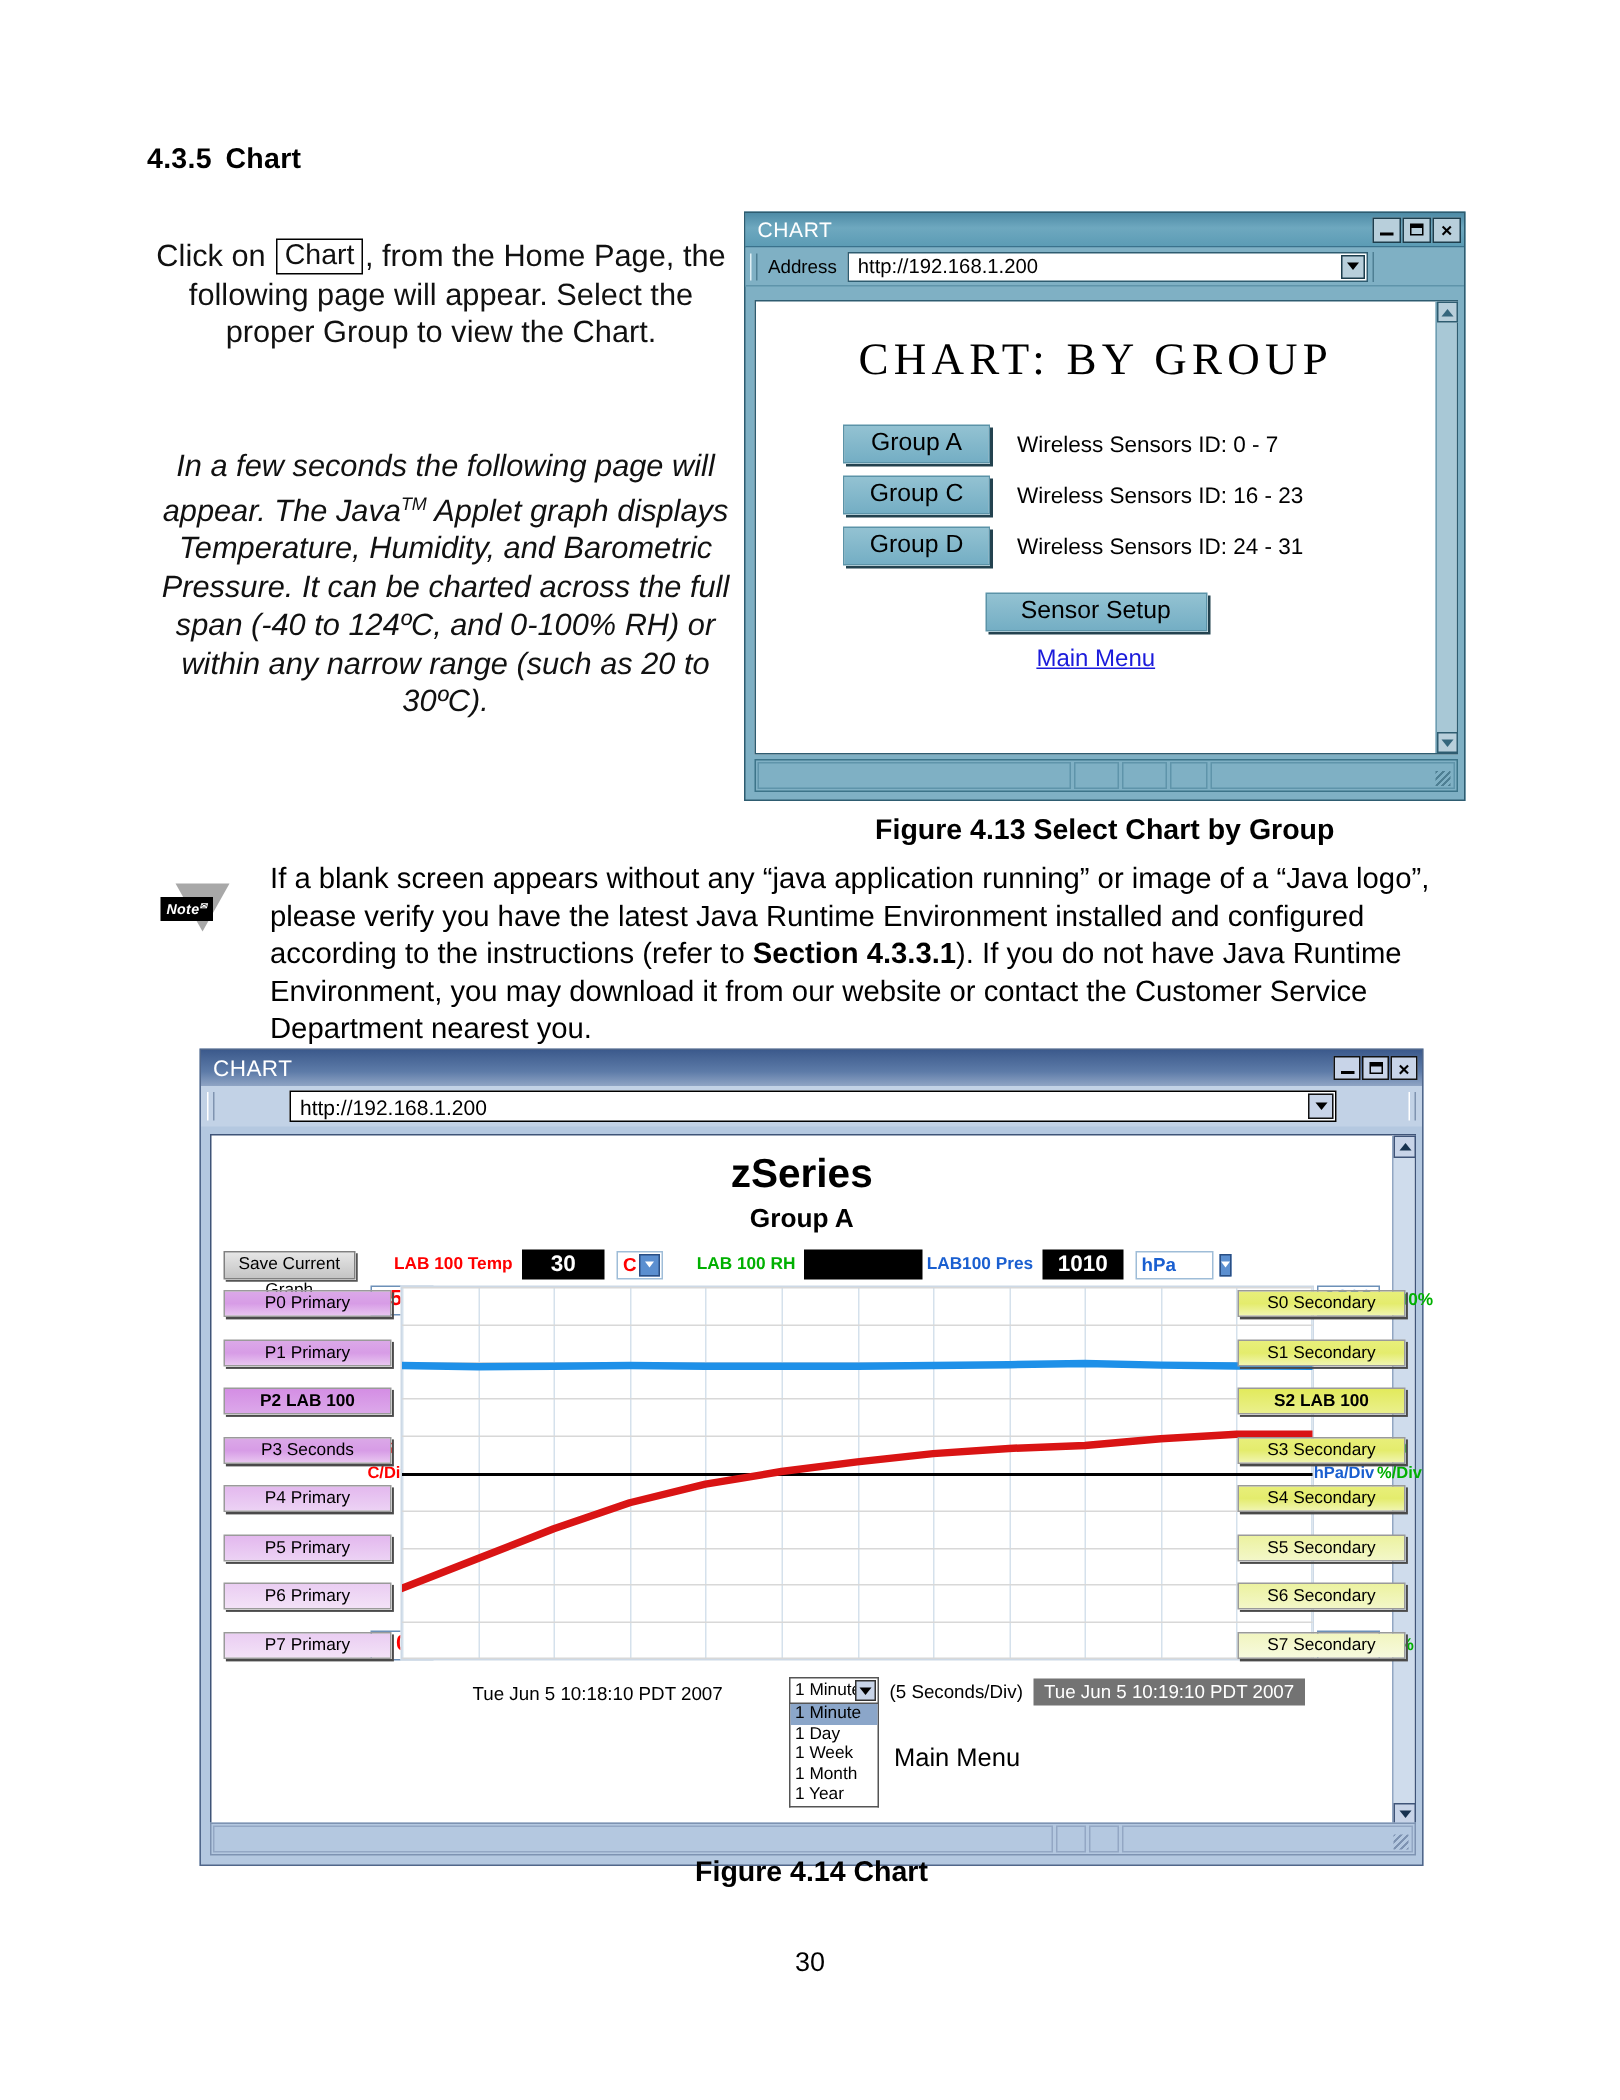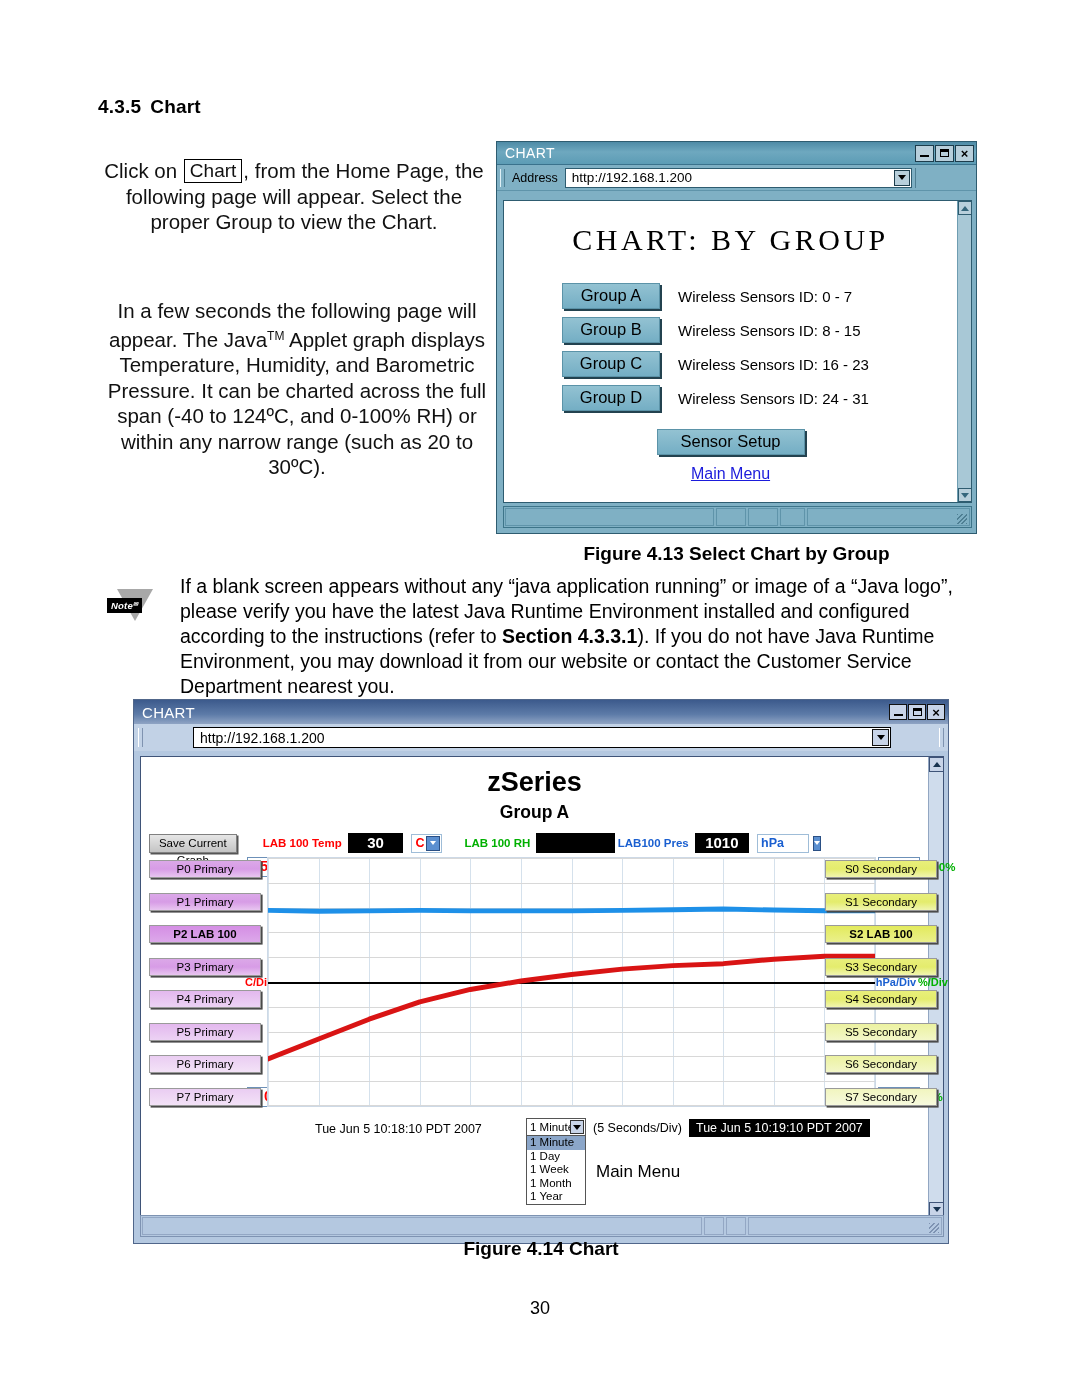--- a/index.html
+++ b/index.html
@@ -22,21 +22,21 @@
 
   
   .para {
     position:absolute;
     font-size:20.5px;
     line-height:25.5px;
     color:#111;
     text-align:center;
   }
   .para-1 { left:98px; top:158px; width:392px; }
-  .para-2 { left:98px; top:298px; width:398px; }
+  .para-2 { left:98px; top:298px; width:398px;font-style:italic; }
   .inline-btn {
     display:inline-block;
     border:1.6px solid #000;
     padding:0px 5px 1px 5px;
     line-height:21px;
     font-size:19px;
     background:#fff;
     vertical-align:1px;
     margin:0 1px;
   }
@@ -308,21 +308,21 @@
   
   .divlbl { position:absolute; font-size:11px; font-weight:bold; text-align:center; }
   .dl-red { color:#ff0000; }
   .dl-blue { color:#1a5fd0; }
   .dl-green { color:#00b000; }
 
   
   .time-left { position:absolute; left:174px; top:365px; font-size:12.5px; }
   .time-right {
     position:absolute; left:548px; top:362px;
-    background:#000000; color:#fff; font-size:12.5px;
+    background:#737373; color:#fff; font-size:12.5px;
     padding:2px 7px;
   }
   .range-sel {
     position:absolute; left:385px; top:361px;
     width:60px; height:18px; background:#fff; border:1.4px solid #555;
     font-size:11.5px; display:flex; align-items:center; padding-left:3px;
   }
   .range-sel .rs-arrow {
     position:absolute; right:1px; top:1px; width:14px; height:14px;
     background:#c8d4e8; border:1.2px solid #333;
@@ -399,24 +399,20 @@
   </div>
 
   <div class="w1-page">
     <div class="w1-content">
       <div class="w1-h1">CHART: BY GROUP</div>
 
       <div class="grp-rows">
         <div class="grp-row">
           <div class="btn3d grp-btn">Group A</div>
           <span class="grp-label">Wireless Sensors ID:  0 - 7</span>
-        </div>
-        <div class="grp-row">
-          <div class="btn3d grp-btn">Group B</div>
-          <span class="grp-label">Wireless Sensors ID:  8 - 15</span>
         </div>
         <div class="grp-row">
           <div class="btn3d grp-btn">Group C</div>
           <span class="grp-label">Wireless Sensors ID:  16 - 23</span>
         </div>
         <div class="grp-row">
           <div class="btn3d grp-btn">Group D</div>
           <span class="grp-label">Wireless Sensors ID:  24 - 31</span>
         </div>
       </div>
@@ -561,21 +557,21 @@
         <svg class="chart-svg" viewBox="0 0 609 250" preserveAspectRatio="none">
           <polyline id="series-pres" fill="none" stroke="#1e90e8" stroke-width="5" stroke-linejoin="round" stroke-linecap="round" points="0.0,52.8 50.8,53.6 101.5,53.3 152.3,52.8 203.0,53.3 253.8,53.3 304.5,53.3 355.3,52.8 406.0,52.2 456.8,51.4 507.5,52.5 558.3,53.1 609.0,53.3"></polyline>
           <polyline id="series-temp" fill="none" stroke="#d91414" stroke-width="5" stroke-linejoin="round" stroke-linecap="round" points="0.0,202.5 50.8,182.5 101.5,162.5 152.3,145.0 203.0,132.5 253.8,124.0 304.5,117.5 355.3,112.0 406.0,108.5 456.8,106.5 507.5,102.0 558.3,99.0 609.0,99.0"></polyline>
         </svg>
       </div>
 
       <div class="col-left">
         <div class="side-btn pbtn">P0 Primary</div>
         <div class="side-btn pbtn">P1 Primary</div>
         <div class="side-btn pbtn sel">P2 LAB 100</div>
-        <div class="side-btn pbtn">P3 Primary</div>
+        <div class="side-btn pbtn">P3 Seconds</div>
         <div class="side-btn pbtn dim1">P4 Primary</div>
         <div class="side-btn pbtn dim1">P5 Primary</div>
         <div class="side-btn pbtn dim2">P6 Primary</div>
         <div class="side-btn pbtn dim2">P7 Primary</div>
       </div>
 
       <div class="col-right">
         <div class="side-btn sbtn">S0 Secondary</div>
         <div class="side-btn sbtn">S1 Secondary</div>
         <div class="side-btn sbtn sel">S2 LAB 100</div>

